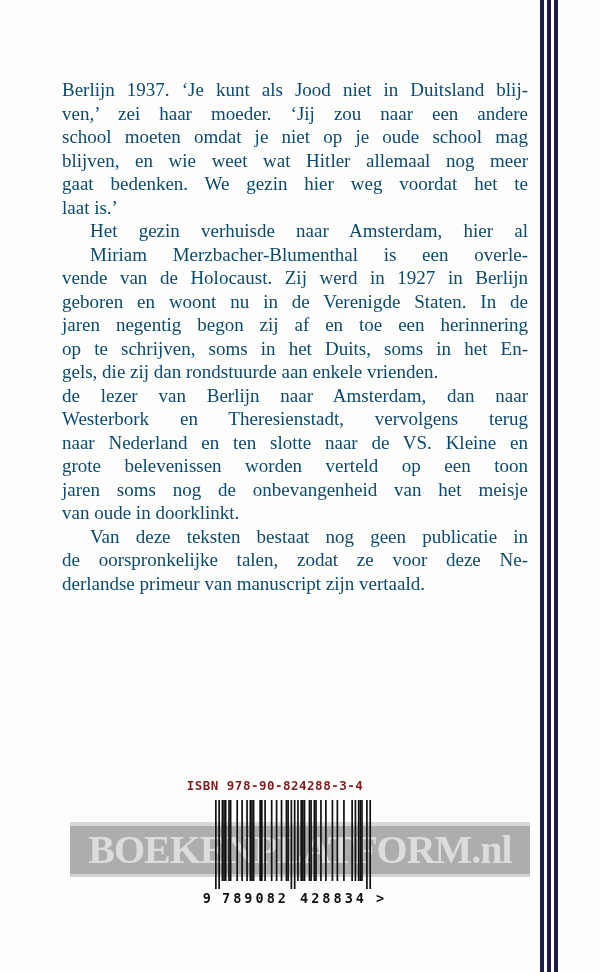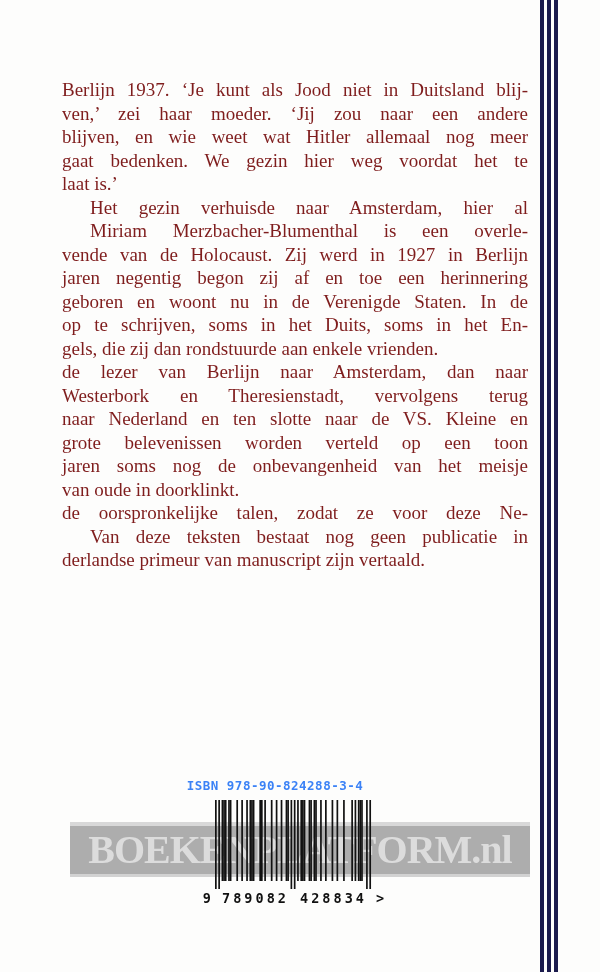--- a/index.html
+++ b/index.html
@@ -23,21 +23,21 @@
     height:23.5px;line-height:23.5px;
     text-align:justify;text-align-last:left;
     white-space:nowrap;
   }
   .line.just{text-align-last:justify;white-space:normal;}
   .line.ind{text-indent:28px;}
   
   .isbn-label{
     position:absolute;left:145px;top:778px;width:260px;height:16px;
     text-align:center;font-family:"DejaVu Sans Mono", monospace;
-    font-size:12.5px;font-weight:bold;letter-spacing:.5px;color:#3b82f6;
+    font-size:12.5px;font-weight:bold;letter-spacing:.5px;color:#7f1d1d;
     line-height:16px;
   }
   
   .wm-band{
     position:absolute;left:70px;top:822px;width:460px;height:48px;
     border-top:4px solid #d8d8d8;border-bottom:3px solid #d2d2d2;
     z-index:1;
     text-align:center;
   }
   .wm-text{
@@ -46,41 +46,42 @@
     white-space:nowrap;
   }
   
   .barcode-svg{position:absolute;left:178px;top:795px;z-index:2;}
 </style>
 </head>
 <body style="background: rgb(253, 253, 252);">
 
 <div class="page">
 
-  <div class="blurb" style="color: #7f1d1d;">
+  <div class="blurb" style="color: #0c4a6e;">
       <div class="line just">Berlijn 1937. ‘Je kunt als Jood niet in Duitsland blij-</div>
       <div class="line just">ven,’ zei haar moeder. ‘Jij zou naar een andere</div>
+      <div class="line just">school moeten omdat je niet op je oude school mag</div>
       <div class="line just">blijven, en wie weet wat Hitler allemaal nog meer</div>
       <div class="line just">gaat bedenken. We gezin hier weg voordat het te</div>
       <div class="line">laat is.’</div>
       <div class="line just ind">Het gezin verhuisde naar Amsterdam, hier al</div>
       <div class="line just ind">Miriam Merzbacher-Blumenthal is een overle-</div>
       <div class="line just">vende van de Holocaust. Zij werd in 1927 in Berlijn</div>
+      <div class="line just">geboren en woont nu in de Verenigde Staten. In de</div>
       <div class="line just">jaren negentig begon zij af en toe een herinnering</div>
-      <div class="line just">geboren en woont nu in de Verenigde Staten. In de</div>
       <div class="line just">op te schrijven, soms in het Duits, soms in het En-</div>
       <div class="line">gels, die zij dan rondstuurde aan enkele vrienden.</div>
       <div class="line just">de lezer van Berlijn naar Amsterdam, dan naar</div>
       <div class="line just">Westerbork en Theresienstadt, vervolgens terug</div>
       <div class="line just">naar Nederland en ten slotte naar de VS. Kleine en</div>
       <div class="line just">grote belevenissen worden verteld op een toon</div>
       <div class="line just">jaren soms nog de onbevangenheid van het meisje</div>
       <div class="line">van oude in doorklinkt.</div>
+      <div class="line just ind">Van deze teksten bestaat nog geen publicatie in</div>
       <div class="line just">de oorspronkelijke talen, zodat ze voor deze Ne-</div>
-      <div class="line just ind">Van deze teksten bestaat nog geen publicatie in</div>
       <div class="line">derlandse primeur van manuscript zijn vertaald.</div>
     </div>
 
   <div class="isbn-label">ISBN 978-90-824288-3-4</div>
 
   <div class="wm-band" style="background: rgb(173, 173, 173);">
     <span class="wm-text" style="color: rgb(220, 220, 220);">BOEKENPLATFORM.nl</span>
   </div>
 
   <svg class="barcode-svg" width="230" height="118">

